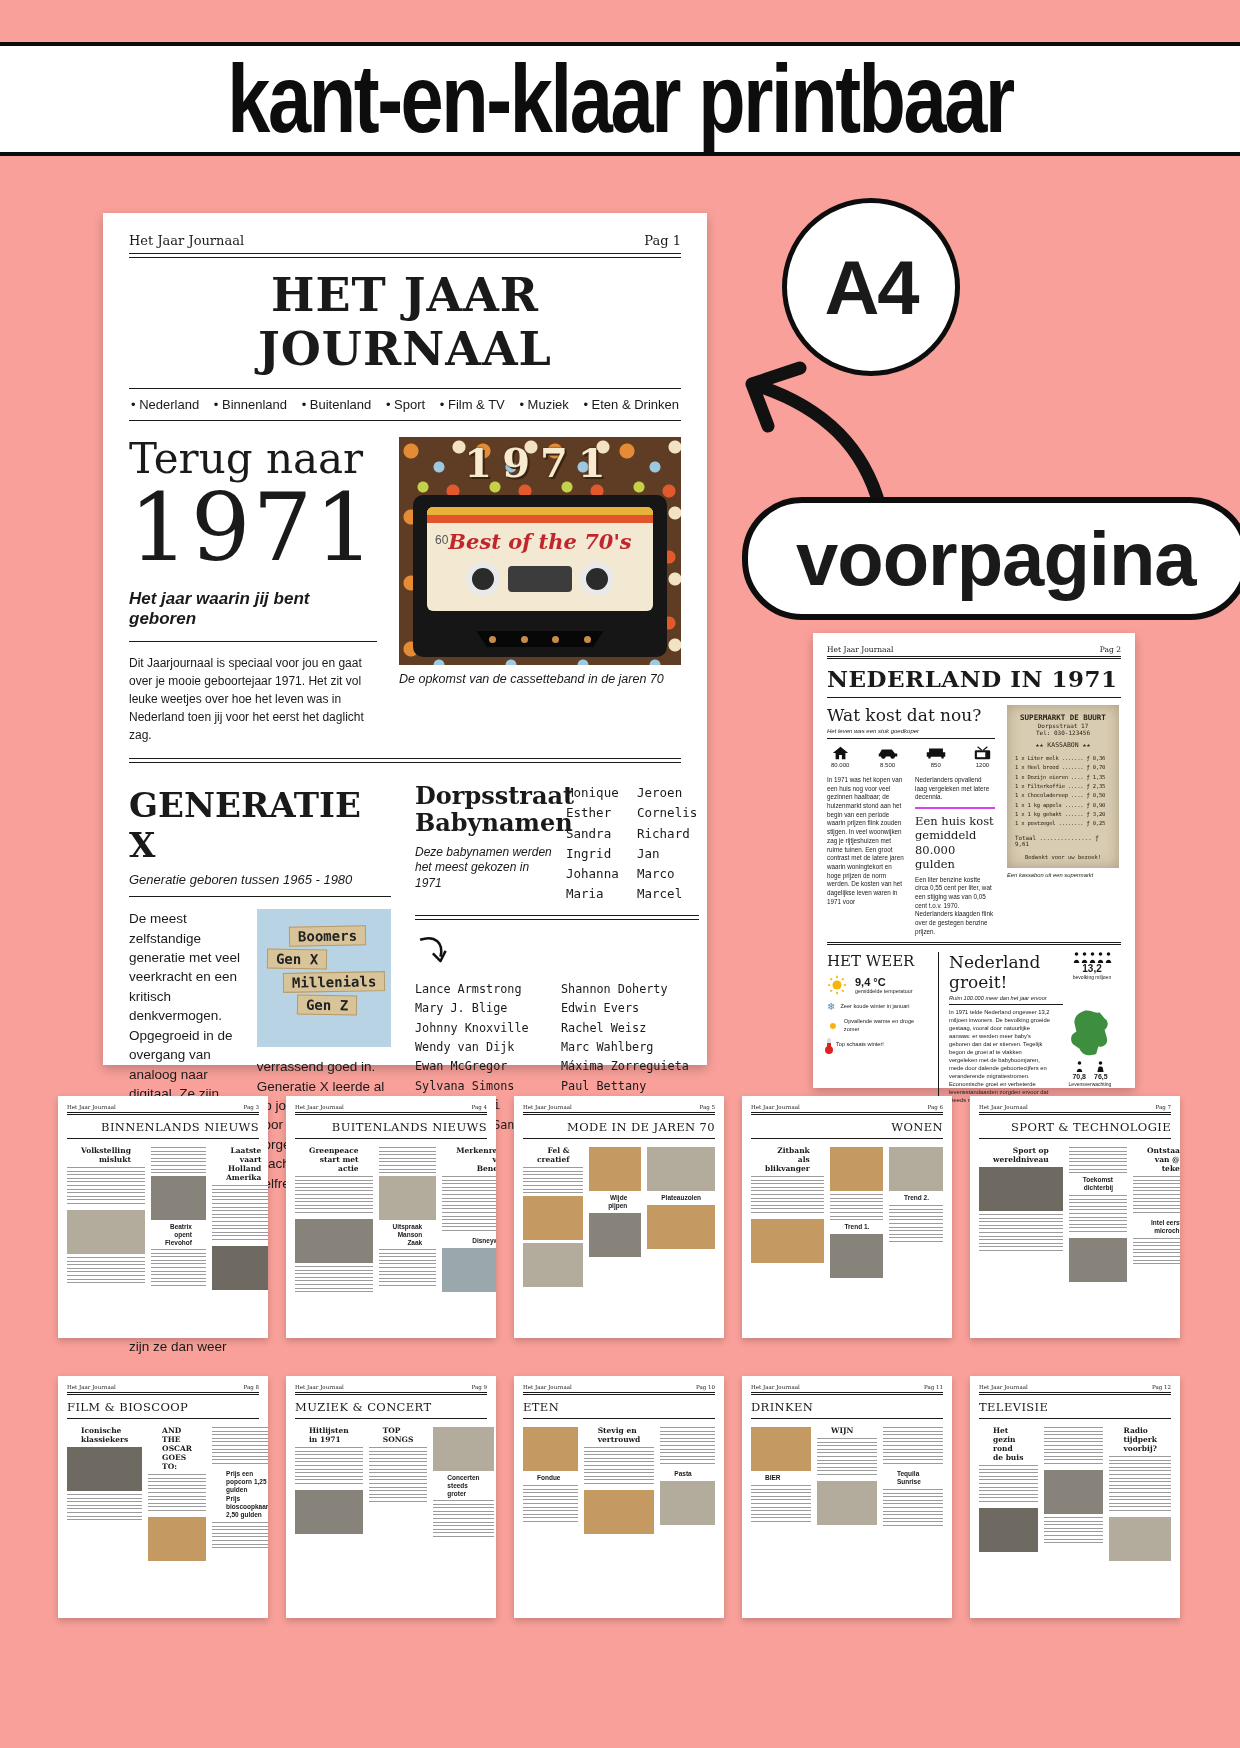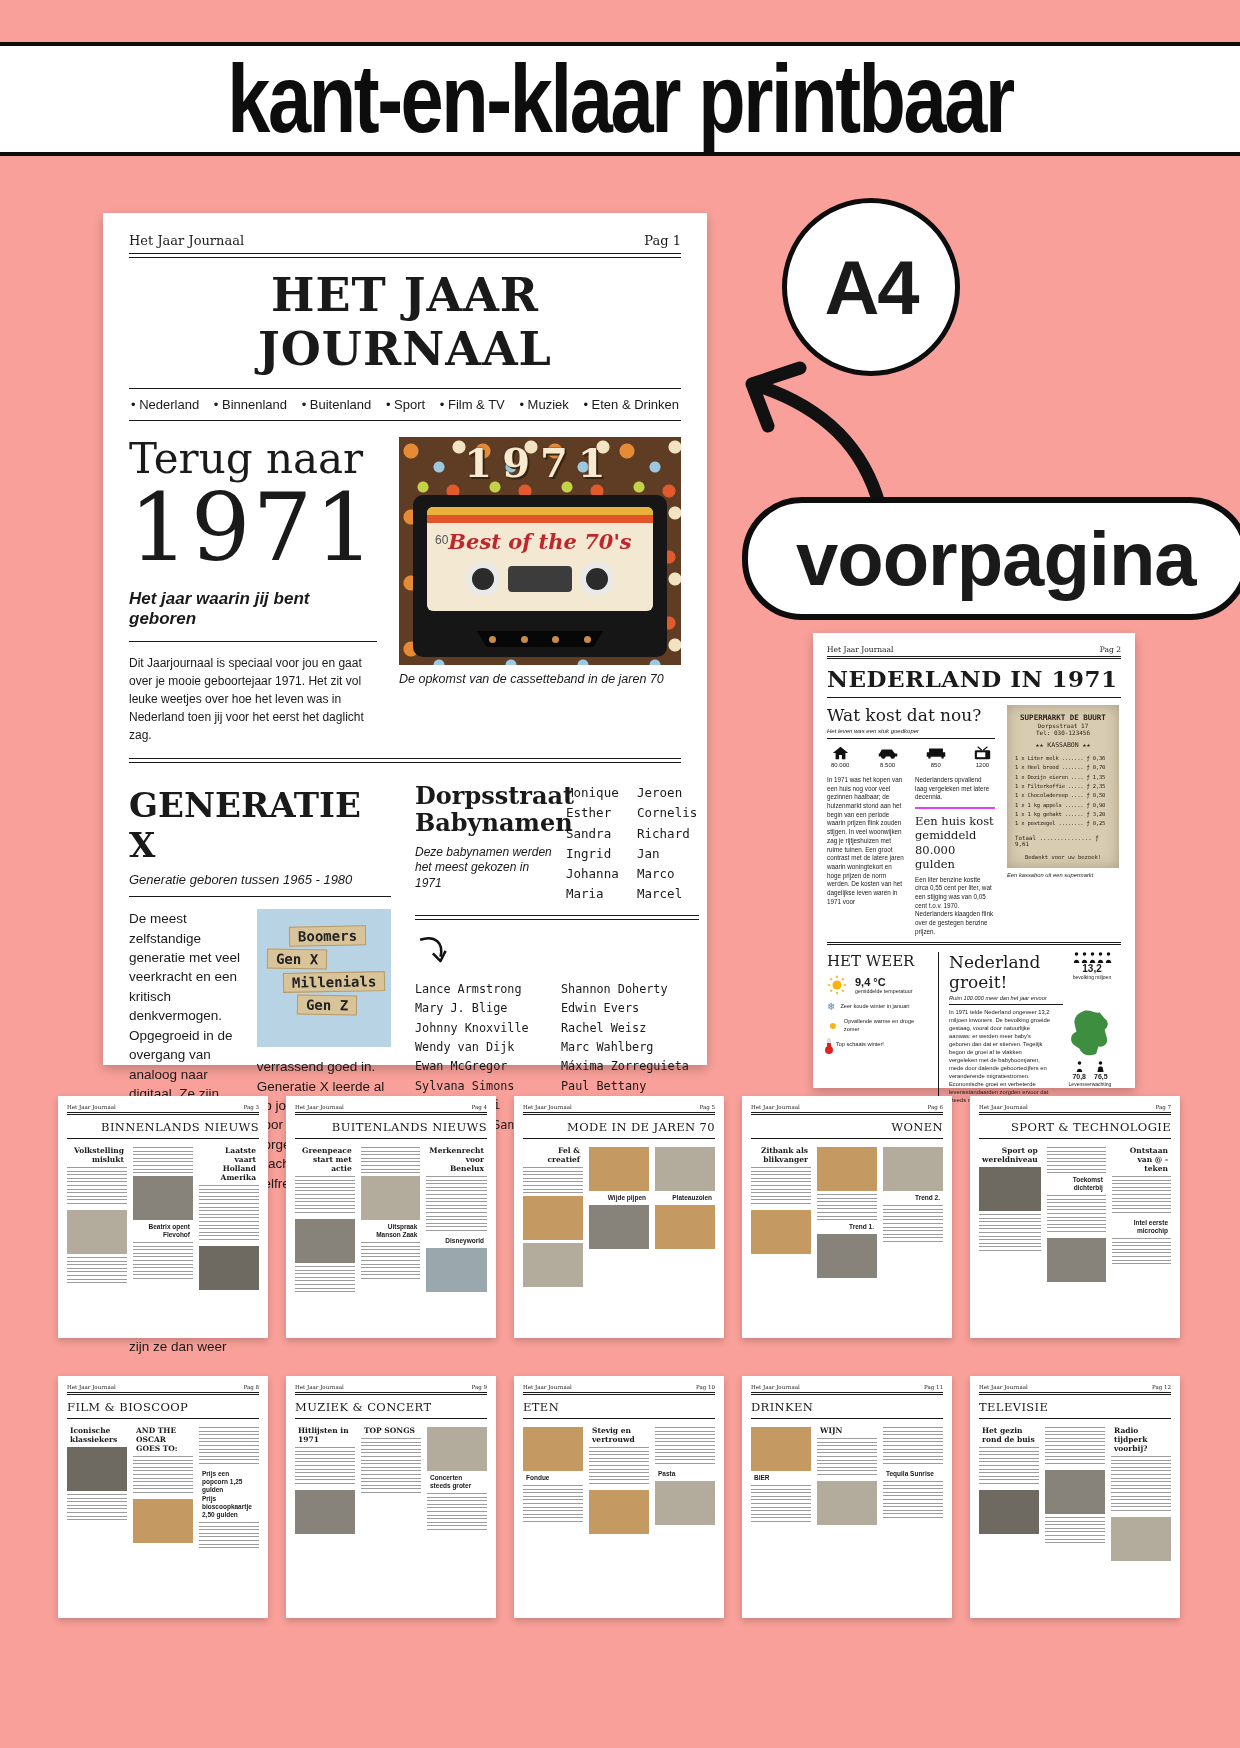--- a/index.html
+++ b/index.html
@@ -149,21 +149,21 @@
   .life-lab { font-size:5px; margin-top:1px; }
   
   .thumb-row { position:absolute; left:58px; width:1124px; display:flex; gap:18px; }
   #row1 { top:1096px;text-align:right; } #row2 { top:1376px; }
   .thumb { width:210px; height:242px; background:#fff; box-shadow:0 3px 7px rgba(0,0,0,.2); padding:8px 9px; overflow:hidden; }
   .t-head { display:flex; justify-content:space-between; font-family:"DejaVu Serif",serif; font-size:5.5px; margin-bottom:2px; }
   .t-rule { border-top:1px solid #1a1a1a; border-bottom:1px solid #1a1a1a; height:3px; }
   .thumb h3 { font-family:"DejaVu Serif",serif; font-size:11.5px; letter-spacing:.4px; margin:5px 0 4px; font-weight:normal; white-space:nowrap; }
   .t-rule2 { border-top:1px solid #1a1a1a; margin-bottom:5px; }
   .t-body { display:grid; grid-template-columns:1fr 1fr 1fr; gap:6px; }
-  .t-headline { font-weight:bold; font-size:6.5px; line-height:1.2; margin:2px 3px; }
+  .t-headline { font-weight:bold; font-size:6.5px; line-height:1.2; margin:2px 14px; }
   .t-col > .t-headline:first-child { font-family:"DejaVu Serif",serif; font-size:7.5px; }
   .ft { background-image:repeating-linear-gradient(#4a4a4a 0 1px, transparent 1px 3.6px); opacity:.55; margin:3px 0; }
   .f1{height:26px} .f2{height:40px} .f3{height:58px}
   .timg { height:44px; margin:3px 0; }
   .ia{background:#b3ab9c} .ib{background:#87827a} .ic{background:#c49a62} .id{background:#9aa7ad} .ie{background:#6e6a62}
 </style>
 </head>
 <body>
 
 <div id="canvas">

